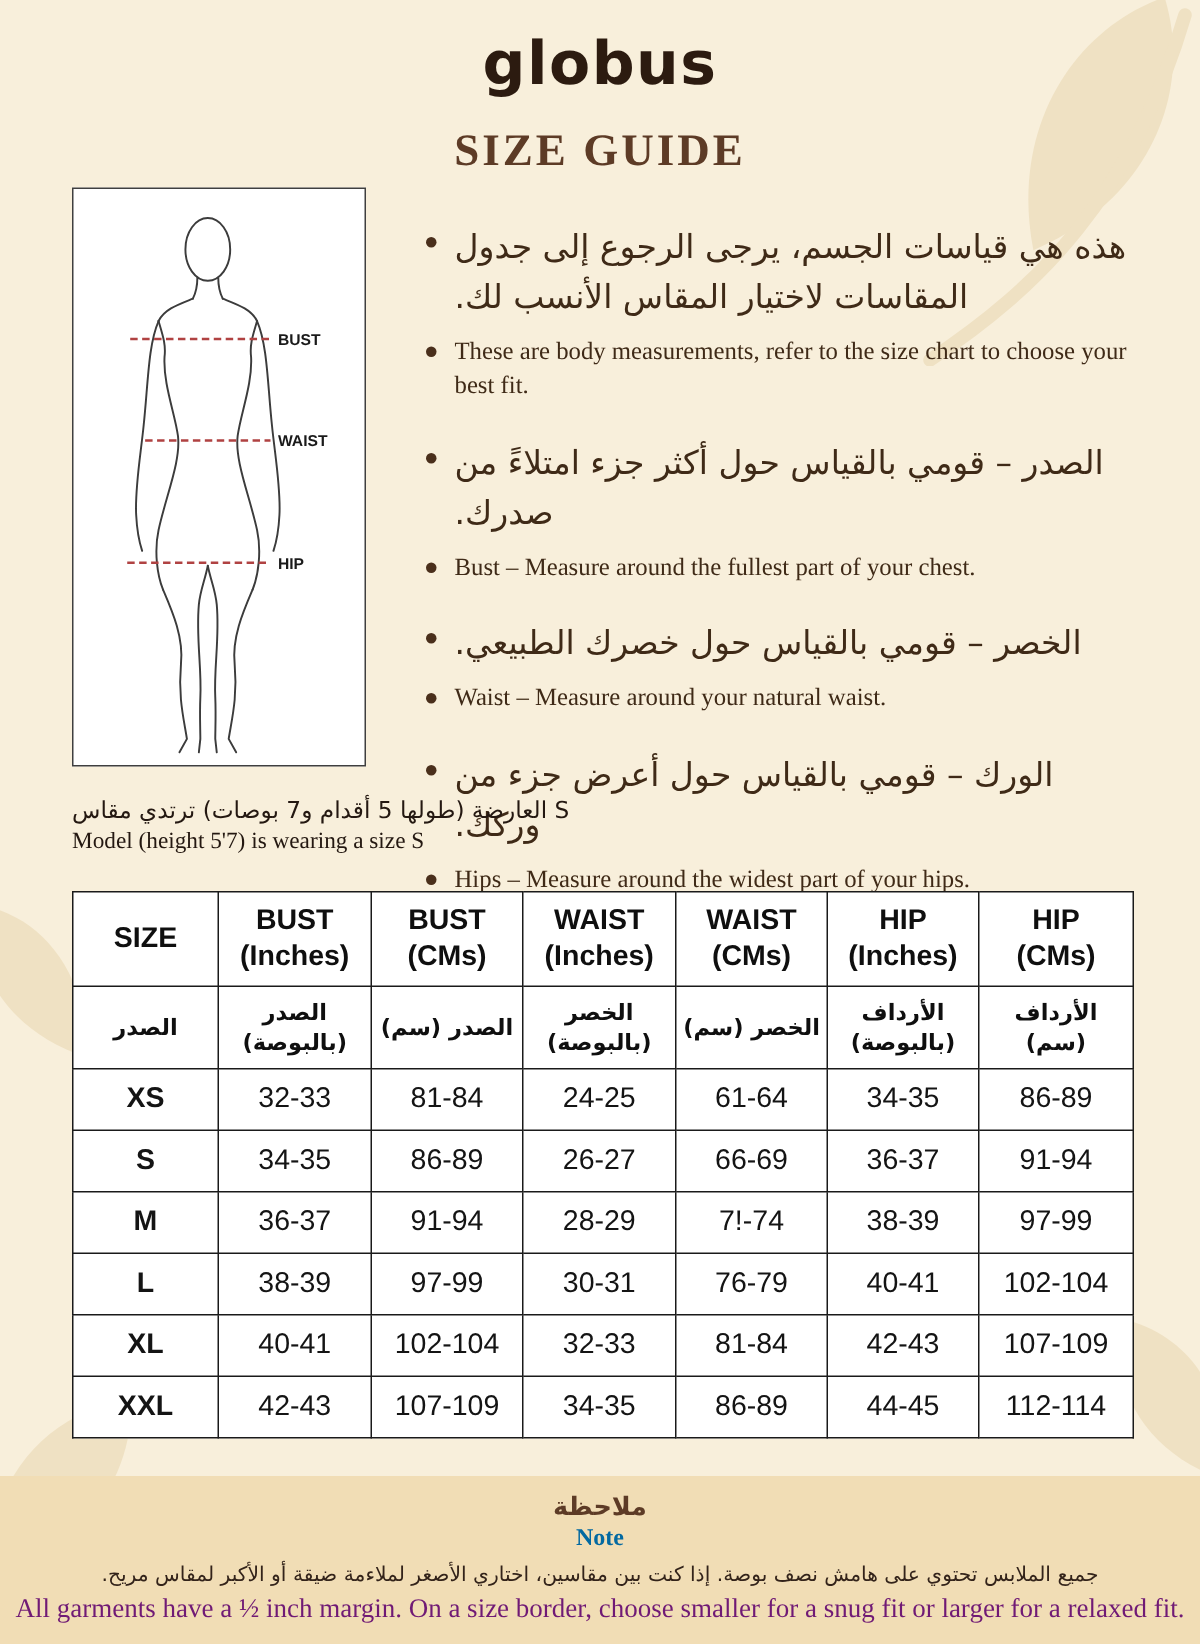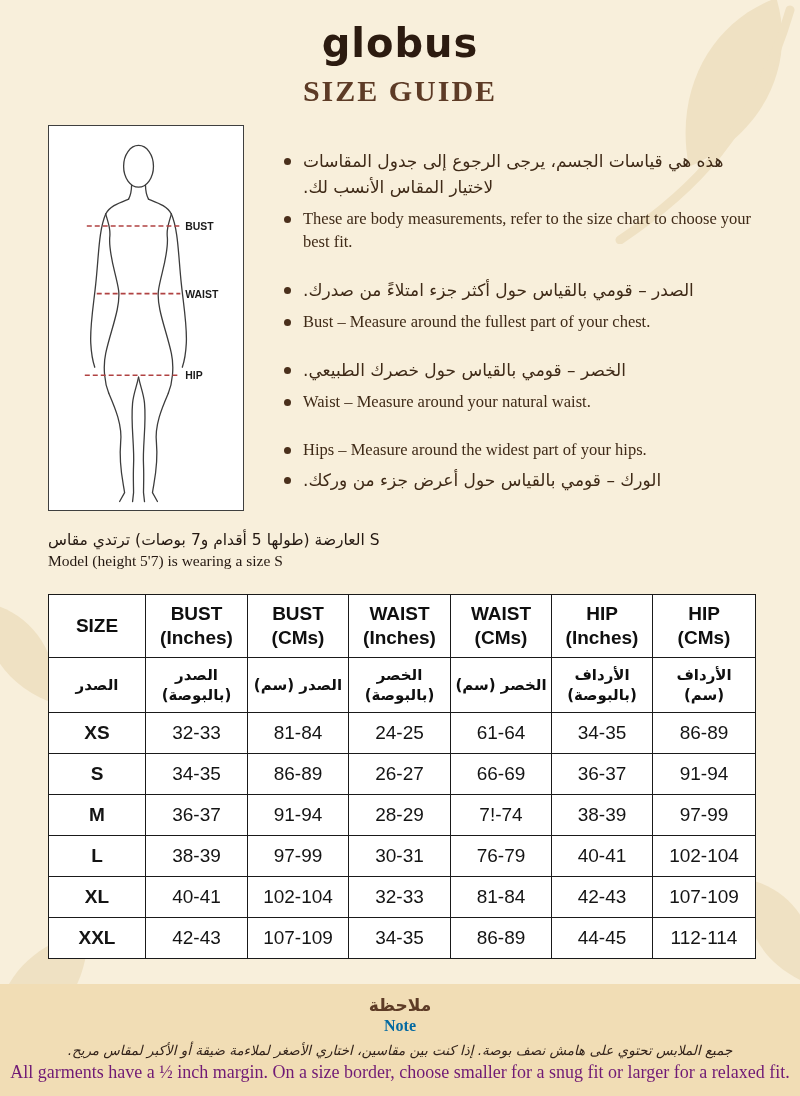--- a/index.html
+++ b/index.html
@@ -7,37 +7,37 @@
         font-family:"Liberation Sans",sans-serif;}
   .leaf{position:absolute;z-index:0;}
   .leaf-tr{top:-18px;right:-14px;}
   .leaf-lm{top:588px;left:-24px;}
   .leaf-bl{top:912px;left:-20px;}
   .leaf-rb{top:866px;right:-34px;}
 
   .logo{position:absolute;top:20px;left:0;right:0;text-align:center;z-index:1;
         font-family:"DejaVu Sans",sans-serif;font-weight:bold;font-size:40px;
         letter-spacing:1px;color:#2c1b10;}
-  .title{position:absolute;top:74px;left:0;right:0;text-align:center;z-index:1;margin:0;
+  .title{position:absolute;top:74px;left:0;right:0;text-align:center;z-index:1;margin:10px;
         font-family:"Liberation Serif",serif;font-weight:bold;font-size:30px;
         letter-spacing:2px;color:#5d3b26;}
 
   .content{position:absolute;top:125px;left:48px;width:712px;display:flex;z-index:1;}
   .figure-box{width:196px;height:386px;background:#ffffff;border:1.5px solid #3f3f3f;
         flex:none;box-sizing:border-box;}
   .figure-box svg{display:block;width:100%;height:100%;}
   .croquis{stroke:#3c3c3c;stroke-width:1.3;fill:none;stroke-linecap:round;}
   .dashline{stroke:#b04242;stroke-width:1.6;stroke-dasharray:5 3;}
   .measure-label{font-family:"Liberation Sans",sans-serif;font-size:10.5px;font-weight:bold;fill:#1a1a1a;}
 
   .bullets{flex:1;margin-left:40px;padding-top:24px;}
   .group{margin-bottom:24px;}
   .bullet-item{display:flex;margin-bottom:7px;}
   .dot{width:7px;height:7px;border-radius:50%;background:#4a2f1b;margin:9px 12px 0 0;flex:none;}
-  .b-ar{margin:0;font-size:17px;line-height:1.5;color:#3f2a17;text-align:left;
+  .b-ar{margin:0;font-size:22px;line-height:1.5;color:#3f2a17;text-align:left;
         font-family:"DejaVu Sans",sans-serif;}
   .b-en{margin:0;font-size:16.5px;line-height:1.42;color:#3f2a17;
         font-family:"Liberation Serif",serif;}
 
   .model-note{position:absolute;top:531px;left:48px;z-index:1;}
   .mn-ar{margin:0 0 3px 0;font-size:15.5px;color:#241811;font-family:"DejaVu Sans",sans-serif;}
   .mn-en{margin:0;font-size:15.5px;color:#241811;font-family:"Liberation Serif",serif;}
 
   .size-table{position:absolute;top:594px;left:48px;width:707px;z-index:1;
         border-collapse:collapse;background:#ffffff;table-layout:fixed;}
@@ -48,21 +48,21 @@
         font-family:"DejaVu Sans",sans-serif;}
   .size-table tbody td{height:40px;font-size:19px;color:#141414;}
   .size-table td.size{font-weight:bold;}
 
   .note-band{position:absolute;left:0;right:0;bottom:0;height:112px;background:#f1ddb5;
         text-align:center;z-index:2;padding-top:11px;box-sizing:border-box;}
   .ft-ar-title{font-size:17px;font-weight:bold;color:#5d3b26;margin:0 0 2px;
         font-family:"DejaVu Sans",sans-serif;}
   .ft-en-title{font-size:16px;font-weight:bold;color:#0369a1;margin:0 0 7px;
         font-family:"Liberation Serif",serif;}
-  .ft-ar{font-size:13.5px;color:#33231a;margin:0 0 4px;font-family:"DejaVu Sans",sans-serif;font-style:italic;}
+  .ft-ar{font-size:13.5px;color:#33231a;margin:0 0 4px;font-family:"DejaVu Sans",sans-serif;}
   .ft-en{font-size:18px;color:#701a75;margin:0;font-family:"Liberation Serif",serif;}
 </style>
 </head>
 <body>
 
 <div class="page">
 
   <svg class="leaf leaf-tr" width="230" height="262" viewBox="0 0 230 262">
     <path d="M148 6 C196 54 202 132 150 196 C98 132 104 54 148 6 Z" fill="#efe1c3" transform="rotate(28 150 100)"></path>
     <path d="M36 258 C108 210 170 150 206 28" stroke="#efe1c3" stroke-width="9" fill="none" stroke-linecap="round"></path>
@@ -132,25 +132,25 @@
           <p class="b-ar" dir="rtl" lang="ar">الخصر – قومي بالقياس حول خصرك الطبيعي.</p>
         </div>
         <div class="bullet-item">
           <span class="dot"></span>
           <p class="b-en">Waist – Measure around your natural waist.</p>
         </div>
       </div>
       <div class="group">
         <div class="bullet-item">
           <span class="dot"></span>
+          <p class="b-ar" dir="rtl" lang="ar">الورك – قومي بالقياس حول أعرض جزء من وركك.</p>
+        </div>
+        <div class="bullet-item">
+          <span class="dot"></span>
           <p class="b-en">Hips – Measure around the widest part of your hips.</p>
-        </div>
-        <div class="bullet-item">
-          <span class="dot"></span>
-          <p class="b-ar" dir="rtl" lang="ar">الورك – قومي بالقياس حول أعرض جزء من وركك.</p>
         </div>
       </div>
     </div>
   </section>
 
   <div class="model-note">
     <p class="mn-ar" dir="ltr" lang="ar">العارضة (طولها 5 أقدام و7 بوصات) ترتدي مقاس S</p>
     <p class="mn-en">Model (height 5'7) is wearing a size S</p>
   </div>
 

